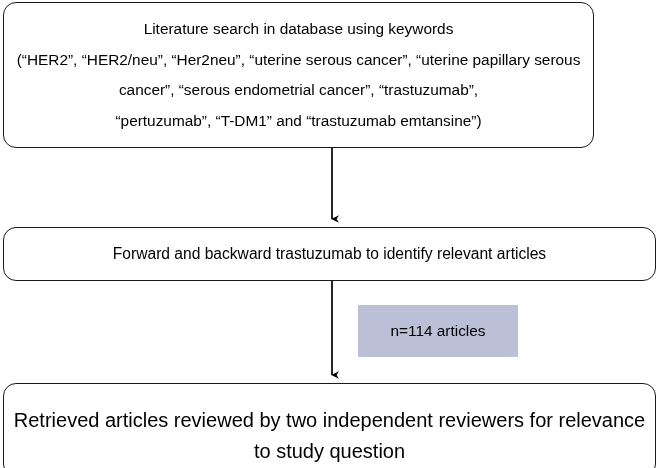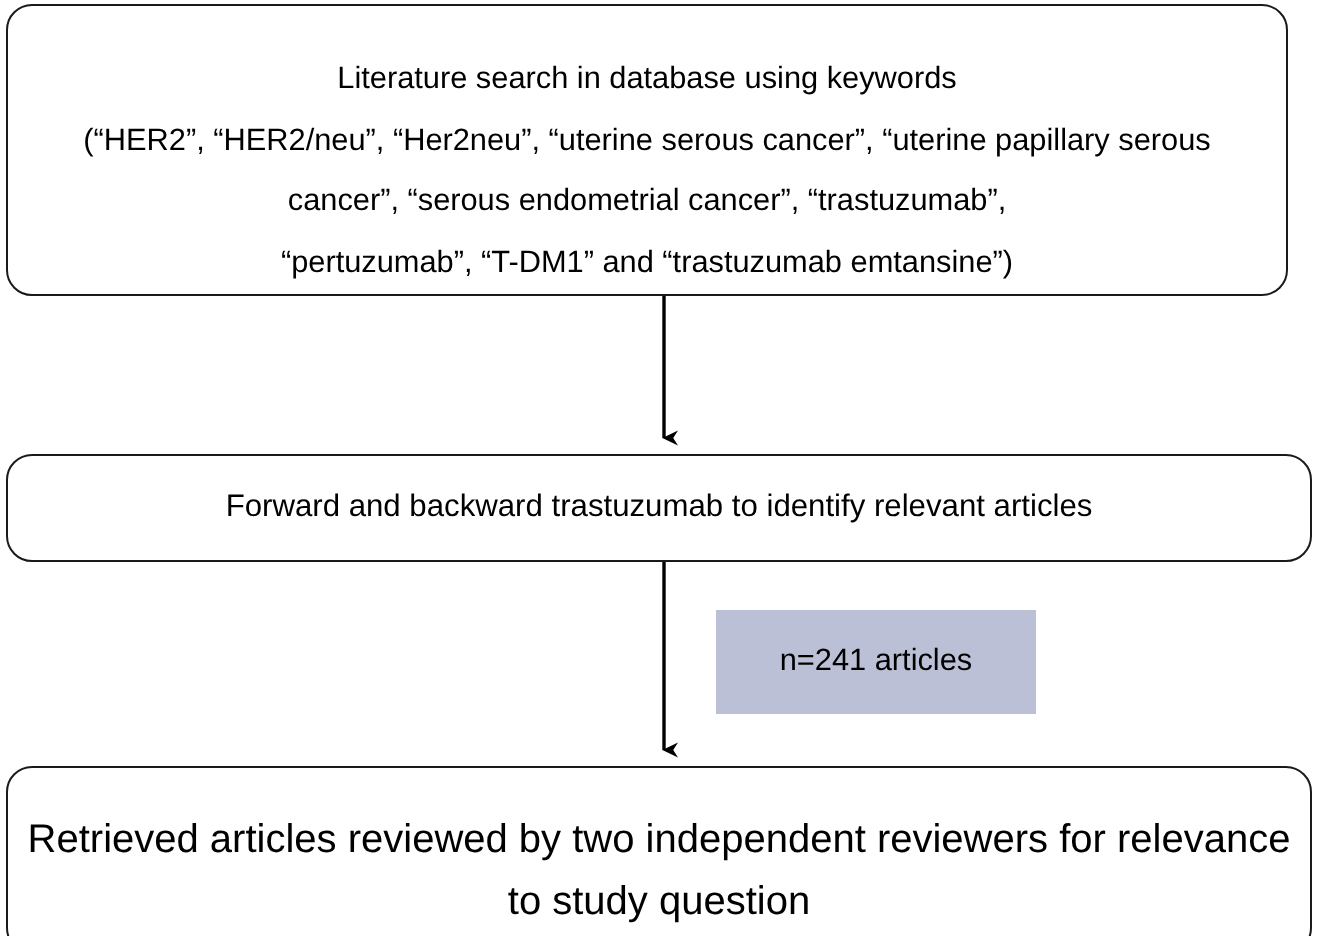--- a/index.html
+++ b/index.html
@@ -40,23 +40,22 @@
     text-align: center;
     white-space: pre-line;
     padding: 0 6px;
     box-sizing: border-box;
   }
 
   
   #box-search {
     left: 3px;
     top: 2px;
-    width: 641px;
+    width: 591px;
     height: 146px;
-    align-items: flex-end;
   }
   #box-search .node-text { font-size: 15.4px; line-height: 30.5px; }
 
   
   #box-referencing {
     left: 3px;
     top: 227px;
     width: 653px;
     height: 54px;
   }
@@ -121,21 +120,21 @@
 (“HER2”, “HER2/neu”, “Her2neu”, “uterine serous cancer”, “uterine papillary serous
 cancer”, “serous endometrial cancer”, “trastuzumab”,
 “pertuzumab”, “T-DM1” and “trastuzumab emtansine”)</span>
   </div>
 
   <div class="node-box" id="box-referencing">
     <span class="node-text">Forward and backward trastuzumab to identify relevant articles</span>
   </div>
 
   <div id="badge-count">
-    <span class="badge-text">n=241 articles</span>
+    <span class="badge-text">n=114 articles</span>
   </div>
 
   <div class="node-box" id="box-review">
     <span class="node-text">Retrieved articles reviewed by two independent reviewers for relevance
 to study question</span>
   </div>
 
 </div>
 
 </body></html>

